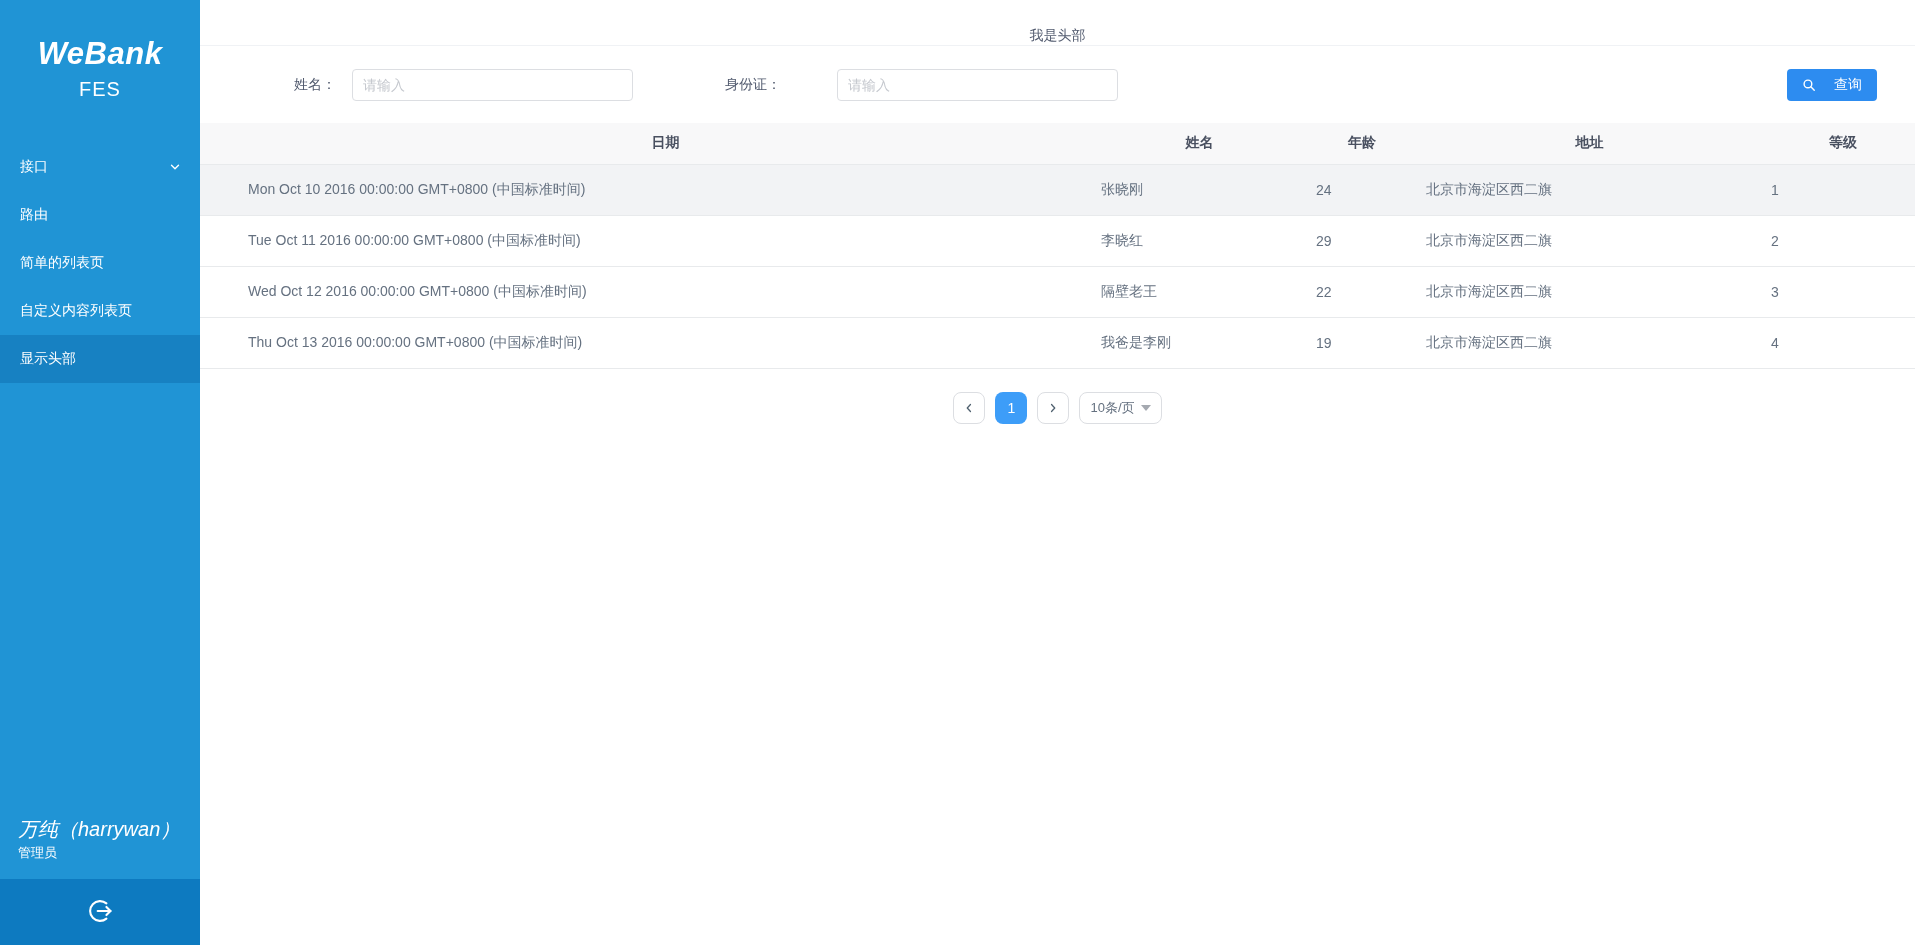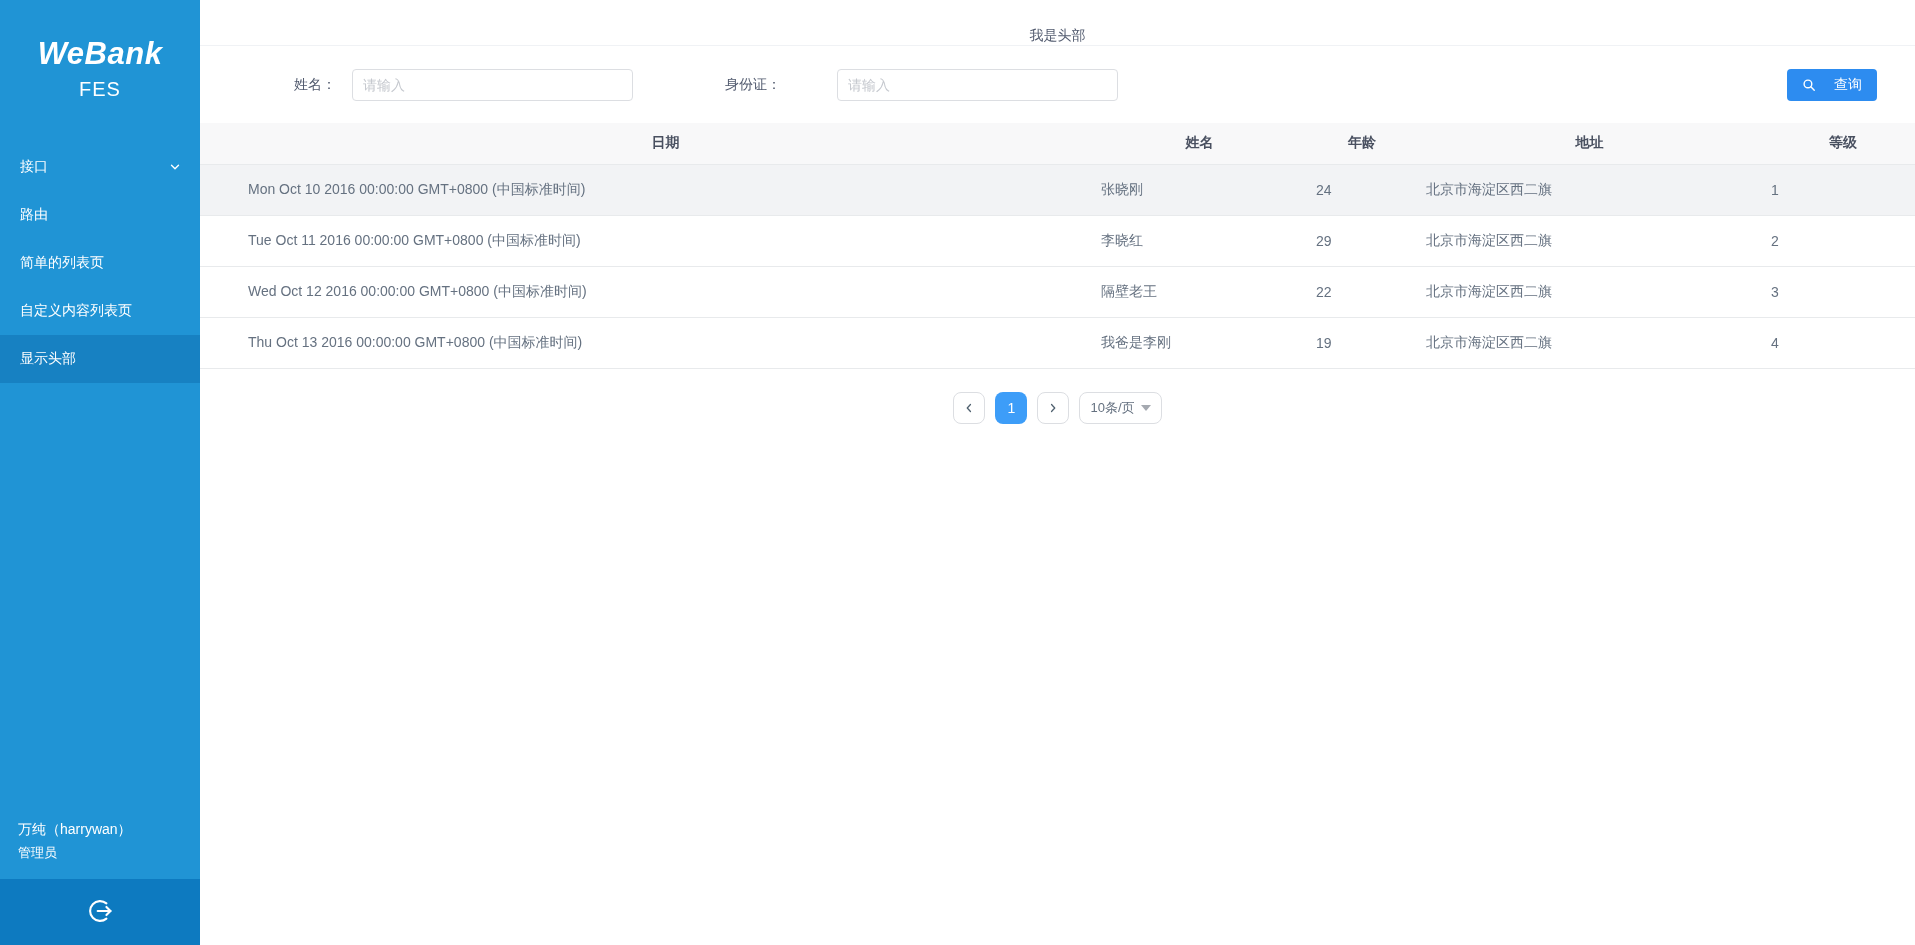--- a/index.html
+++ b/index.html
@@ -41,21 +41,21 @@
     align-items: center;
     padding: 0 18px 0 20px;
     font-size: 14px;
     cursor: pointer;
     justify-content: space-between;
   }
   .menu-item.selected { background: #1781c2; }
   .menu-item .chev { display: flex; align-items: center; }
   .sidebar-spacer { flex: 1; }
   .user-info { padding: 0 0 14px 18px; line-height: 24px; }
-  .user-name { font-size: 14px; }
+  .user-name { font-size: 20px; font-style: italic; }
   .user-role { font-size: 13px; }
   .logout-bar {
     height: 66px;
     background: #0d7ac0;
     display: flex;
     align-items: center;
     justify-content: center;
     cursor: pointer;
   }
 

